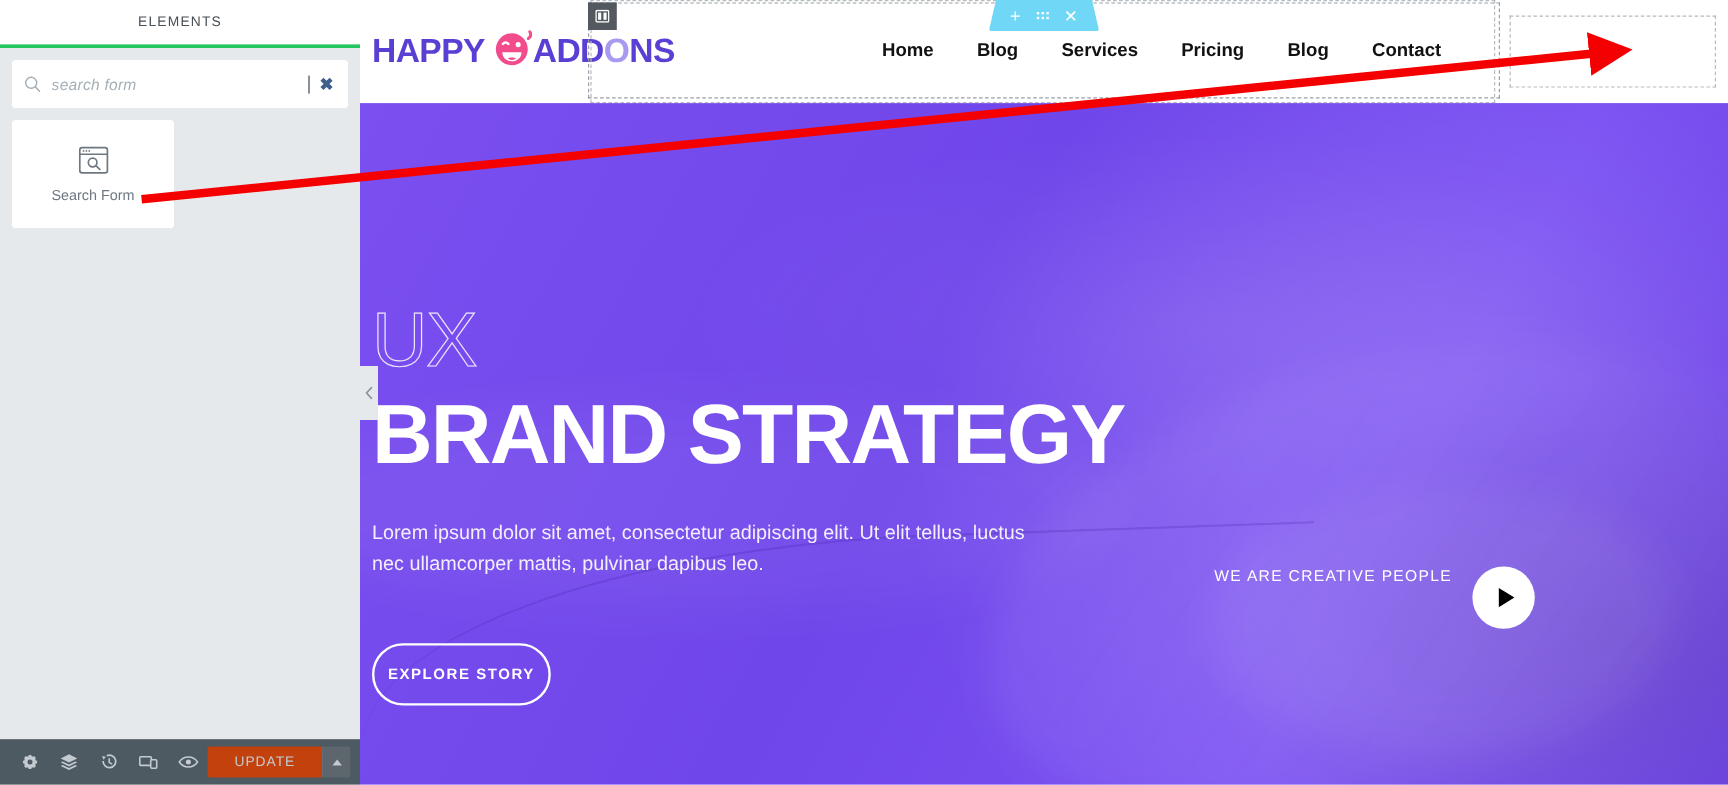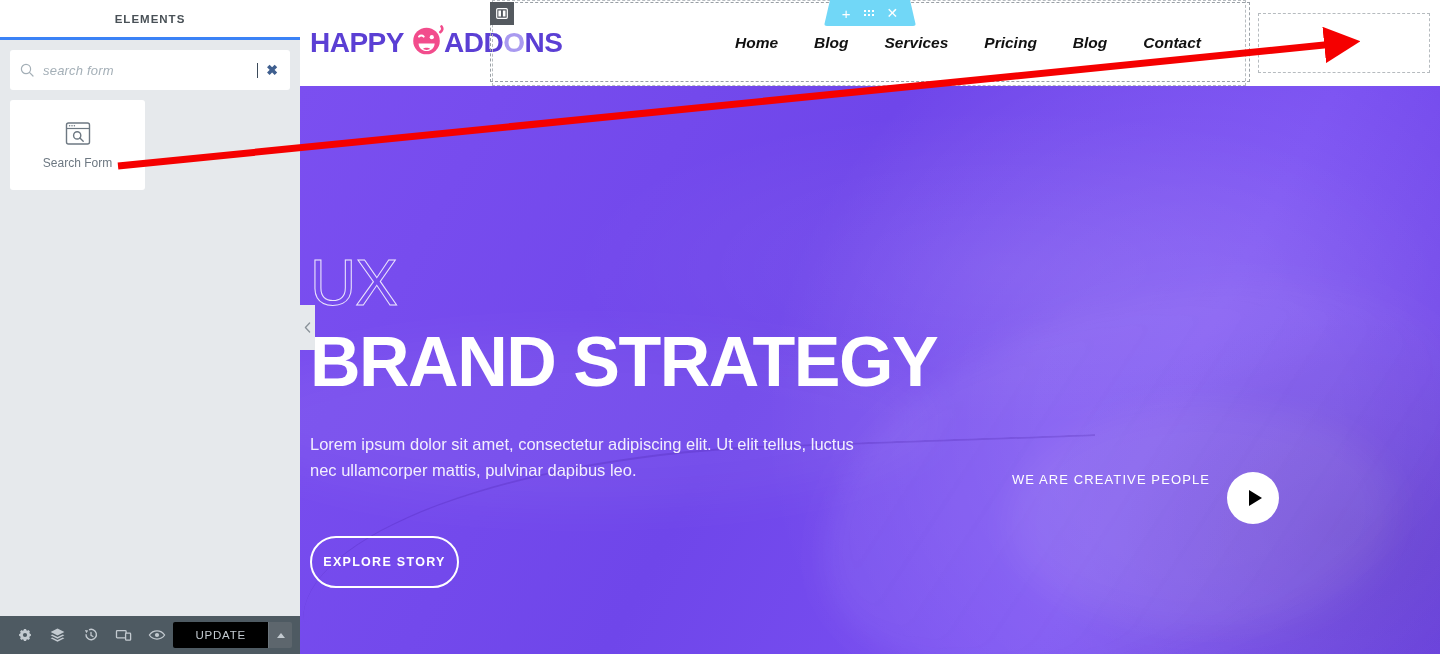--- a/index.html
+++ b/index.html
@@ -34,21 +34,21 @@
   .grid-icon { display: grid; grid-template-columns: repeat(3, 4px); grid-template-rows: repeat(3, 4px);
     gap: 2px; cursor: pointer; z-index: 2; }
   .grid-icon i { display:block; width: 4px; height: 4px; background: #fff; }
 
   .panel-tabs { display: flex; height: 40px; background: #fff; flex: 0 0 40px; }
   .panel-tab {
     flex: 1; display: flex; align-items: center; justify-content: center;
     font-size: 11.5px; letter-spacing: 1px; color: #6d7882; cursor: pointer;
     border-bottom: 1px solid #e6e9ec;
   }
-  .panel-tab.active { color: #495157; border-bottom: 3px solid #3b82f6; font-weight: 700; }
+  .panel-tab.active { color: #495157; border-bottom: 3px solid #22c55e; font-weight: 400; }
 
   .search-wrap { padding: 10px; background: #e6e9ec; flex: 0 0 auto; }
   .search-box {
     position: relative; background: #fff; border-radius: 3px; height: 40px;
     display: flex; align-items: center; padding: 0 10px;
   }
   .search-ico { width: 14px; height: 14px; flex: 0 0 14px; margin-right: 9px; }
   .search-ico svg { display: block; }
   .search-input {
     flex: 1; border: none; outline: none; background: transparent;
@@ -72,21 +72,21 @@
 
   .panel-footer {
     height: 38px; background: #4e5a62; display: flex; align-items: center;
     padding: 0 8px; gap: 0; flex: 0 0 38px;
   }
   .fbtn { width: 38px; height: 38px; display: flex; align-items: center; justify-content: center;
     cursor: pointer; }
   .fbtn svg { display: block; }
   .update-group { margin-left: auto; display: flex; height: 26px; }
   .update-btn {
-    background: #000000; color: #c3cad0; font-size: 11.5px; letter-spacing: 0.8px;
+    background: #c2410c; color: #c3cad0; font-size: 11.5px; letter-spacing: 0.8px;
     padding: 0 22px; display: flex; align-items: center; cursor: pointer;
     border-radius: 2px 0 0 2px;
   }
   .update-caret {
     background: #5d666d; width: 24px; display: flex; align-items: center; justify-content: center;
     border-left: 1px solid #6c757c; cursor: pointer; border-radius: 0 2px 2px 0;
   }
   .caret-up { width: 0; height: 0; border-left: 4px solid transparent; border-right: 4px solid transparent;
     border-bottom: 5px solid #c3cad0; }
 
@@ -122,21 +122,21 @@
     width: 34px; height: 33px; margin-left: 6px; margin-top: -8px; position: relative;
   }
   .logo .o-light { color: #a99af0; }
 
   .col-nav {
     position: relative; flex: 1 1 auto; margin-right: 2px;
     border: 1px dashed #b6bbbf;
     display: flex; align-items: center; justify-content: flex-end;
   }
   .nav-list { display: flex; gap: 36px; padding-right: 44px; }
-  .nav-item { font-size: 15.5px; font-weight: bold; color: #111; cursor: pointer; font-style: italic; }
+  .nav-item { font-size: 15.5px; font-weight: bold; color: #111; cursor: pointer; }
 
   .col-empty {
     width: 172px; margin-left: 10px; margin-right: 10px;
     border: 1px dashed #b6bbbf;
     display: flex; align-items: center; justify-content: center;
     align-self: center; height: 60px;
   }
   .plus-drop { color: #9ba3ab; font-size: 24px; font-weight: 300; line-height: 1; user-select:none; }
 
   

